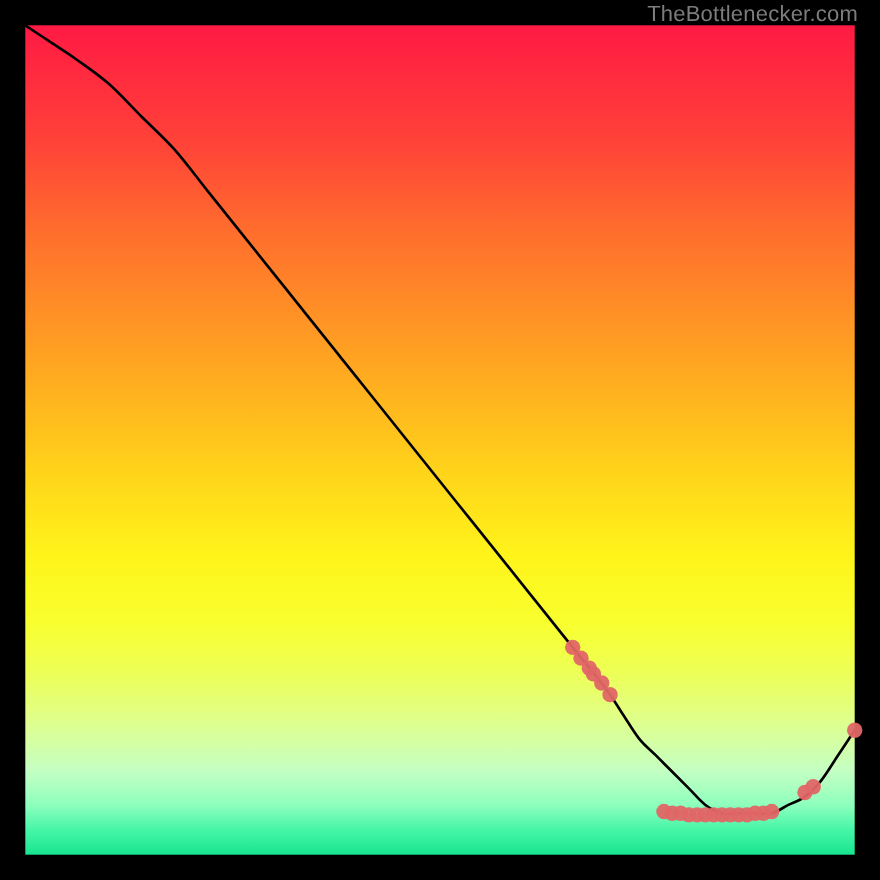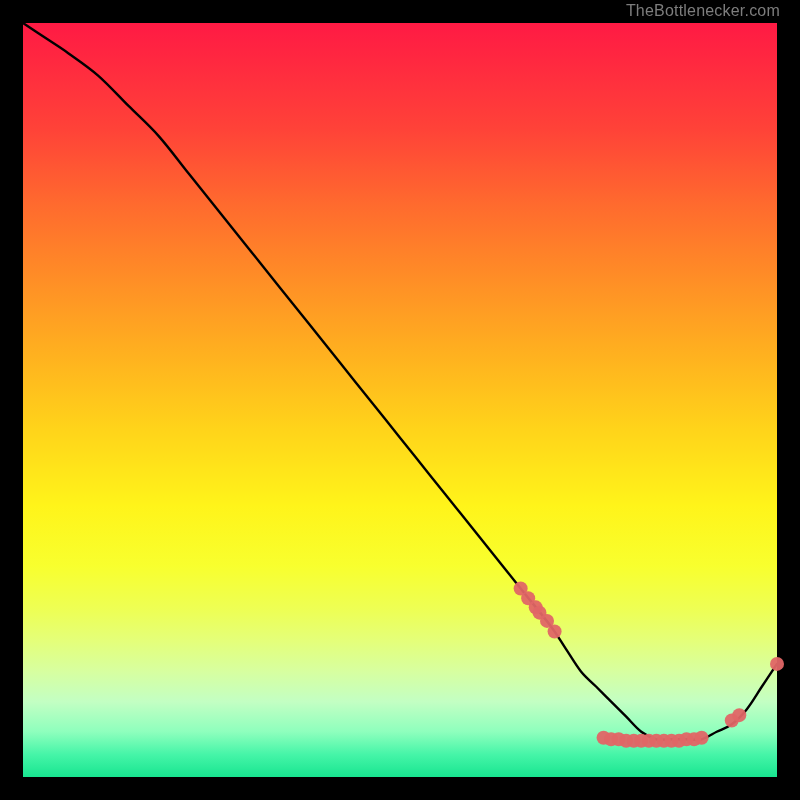--- a/index.html
+++ b/index.html
@@ -47,21 +47,21 @@
     left: 0; top: 0;
     width: 754px;
     height: 754px;
     overflow: visible;
   }
   .watermark {
     position: absolute;
     top: 2px;
     right: 20px;
     color: #7d7d7d;
-    font-size: 16px;
+    font-size: 20px;
     font-weight: 500;
     letter-spacing: 0.2px;
     user-select: none;
   }
 </style>
 </head>
 <body>
 
 <div class="stage">
   <div class="plot-area">

